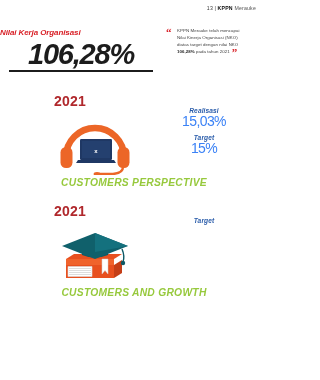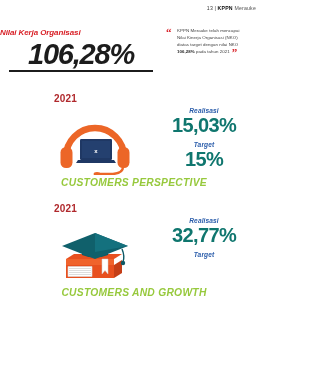--- a/index.html
+++ b/index.html
@@ -111,21 +111,21 @@
     left: 0;
     width: 268px;
   }
   .section.sec-customers { top: 93px; }
   .section.sec-learning  { top: 203px; }
 
   .sec-year {
     position: absolute;
     left: 54px;
     top: 0;
-    font-size: 10px;
+    font-size: 14px;
     font-weight: 700;
     color: #b0282c;
     letter-spacing: 0.2px;
   }
 
   .sec-icon {
     position: absolute;
     left: 52px;
     top: 20px;
     width: 86px;
@@ -143,23 +143,23 @@
   .metric:last-child { margin-bottom: 0; }
   .metric-label {
     font-size: 6.6px;
     font-weight: 700;
     font-style: italic;
     color: #2a5caa;
     letter-spacing: 0.1px;
     line-height: 1.1;
   }
   .metric-value {
-    font-size: 20px;
-    font-weight: 700;
-    color: #0f766e;
+    font-size: 14px;
+    font-weight: 400;
+    color: #3b82f6;
     letter-spacing: -0.6px;
     line-height: 1.12;
     margin-top: -0.5px;
   }
 
   .sec-title {
     position: absolute;
     left: 0;
     top: 84px;
     width: 268px;
@@ -264,22 +264,18 @@
       <path d="M43 10 L76 23 L43 36 L10 23 Z" fill="#10606b"></path>
       <path d="M43 10 L76 23 L43 29 Z" fill="#14717e"></path>
 
       <path d="M70 26 q3 7 1 13" fill="none" stroke="#0e5965" stroke-width="1.4"></path>
       <circle cx="71" cy="40" r="2.2" fill="#0e5965"></circle>
     </svg>
   </div>
 
   <div class="metrics">
     <div class="metric">
-      <div class="metric-label">Realisasi</div>
-      <div class="metric-value">32,77%</div>
-    </div>
-    <div class="metric">
       <div class="metric-label">Target</div>
     </div>
   </div>
 
   <div class="sec-title">CUSTOMERS AND GROWTH</div>
 </div>
 
 </body></html>

